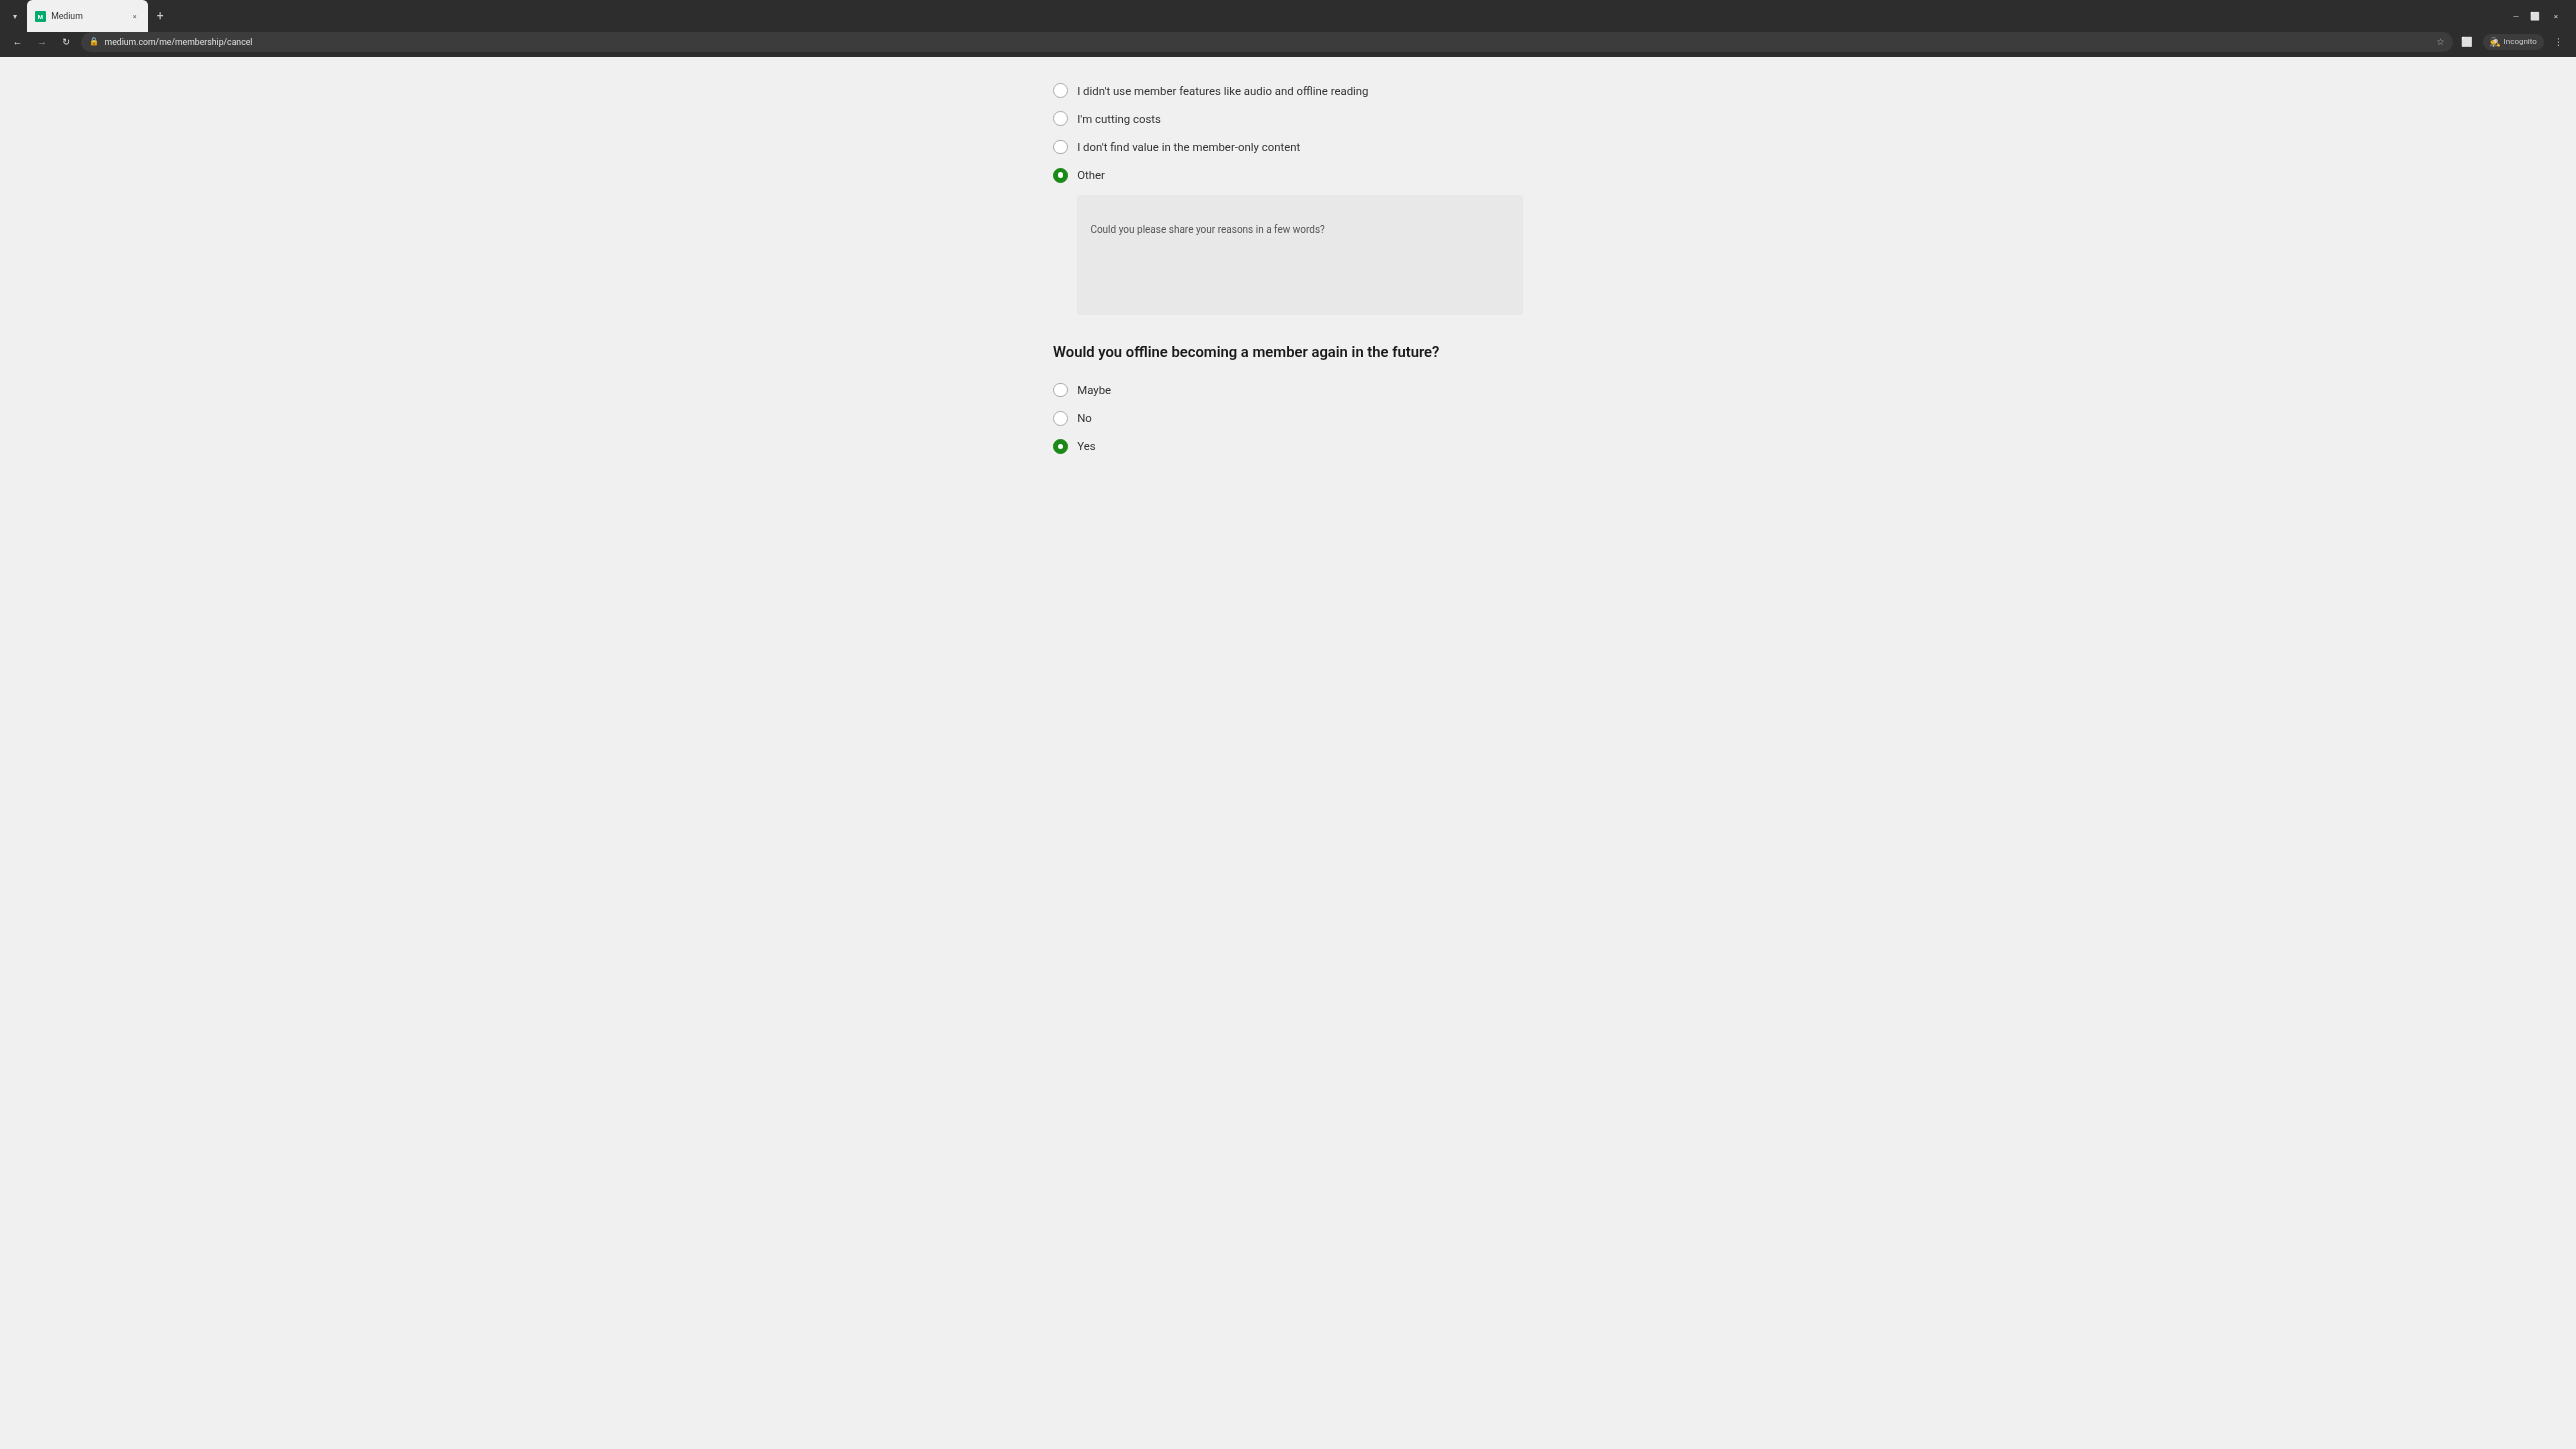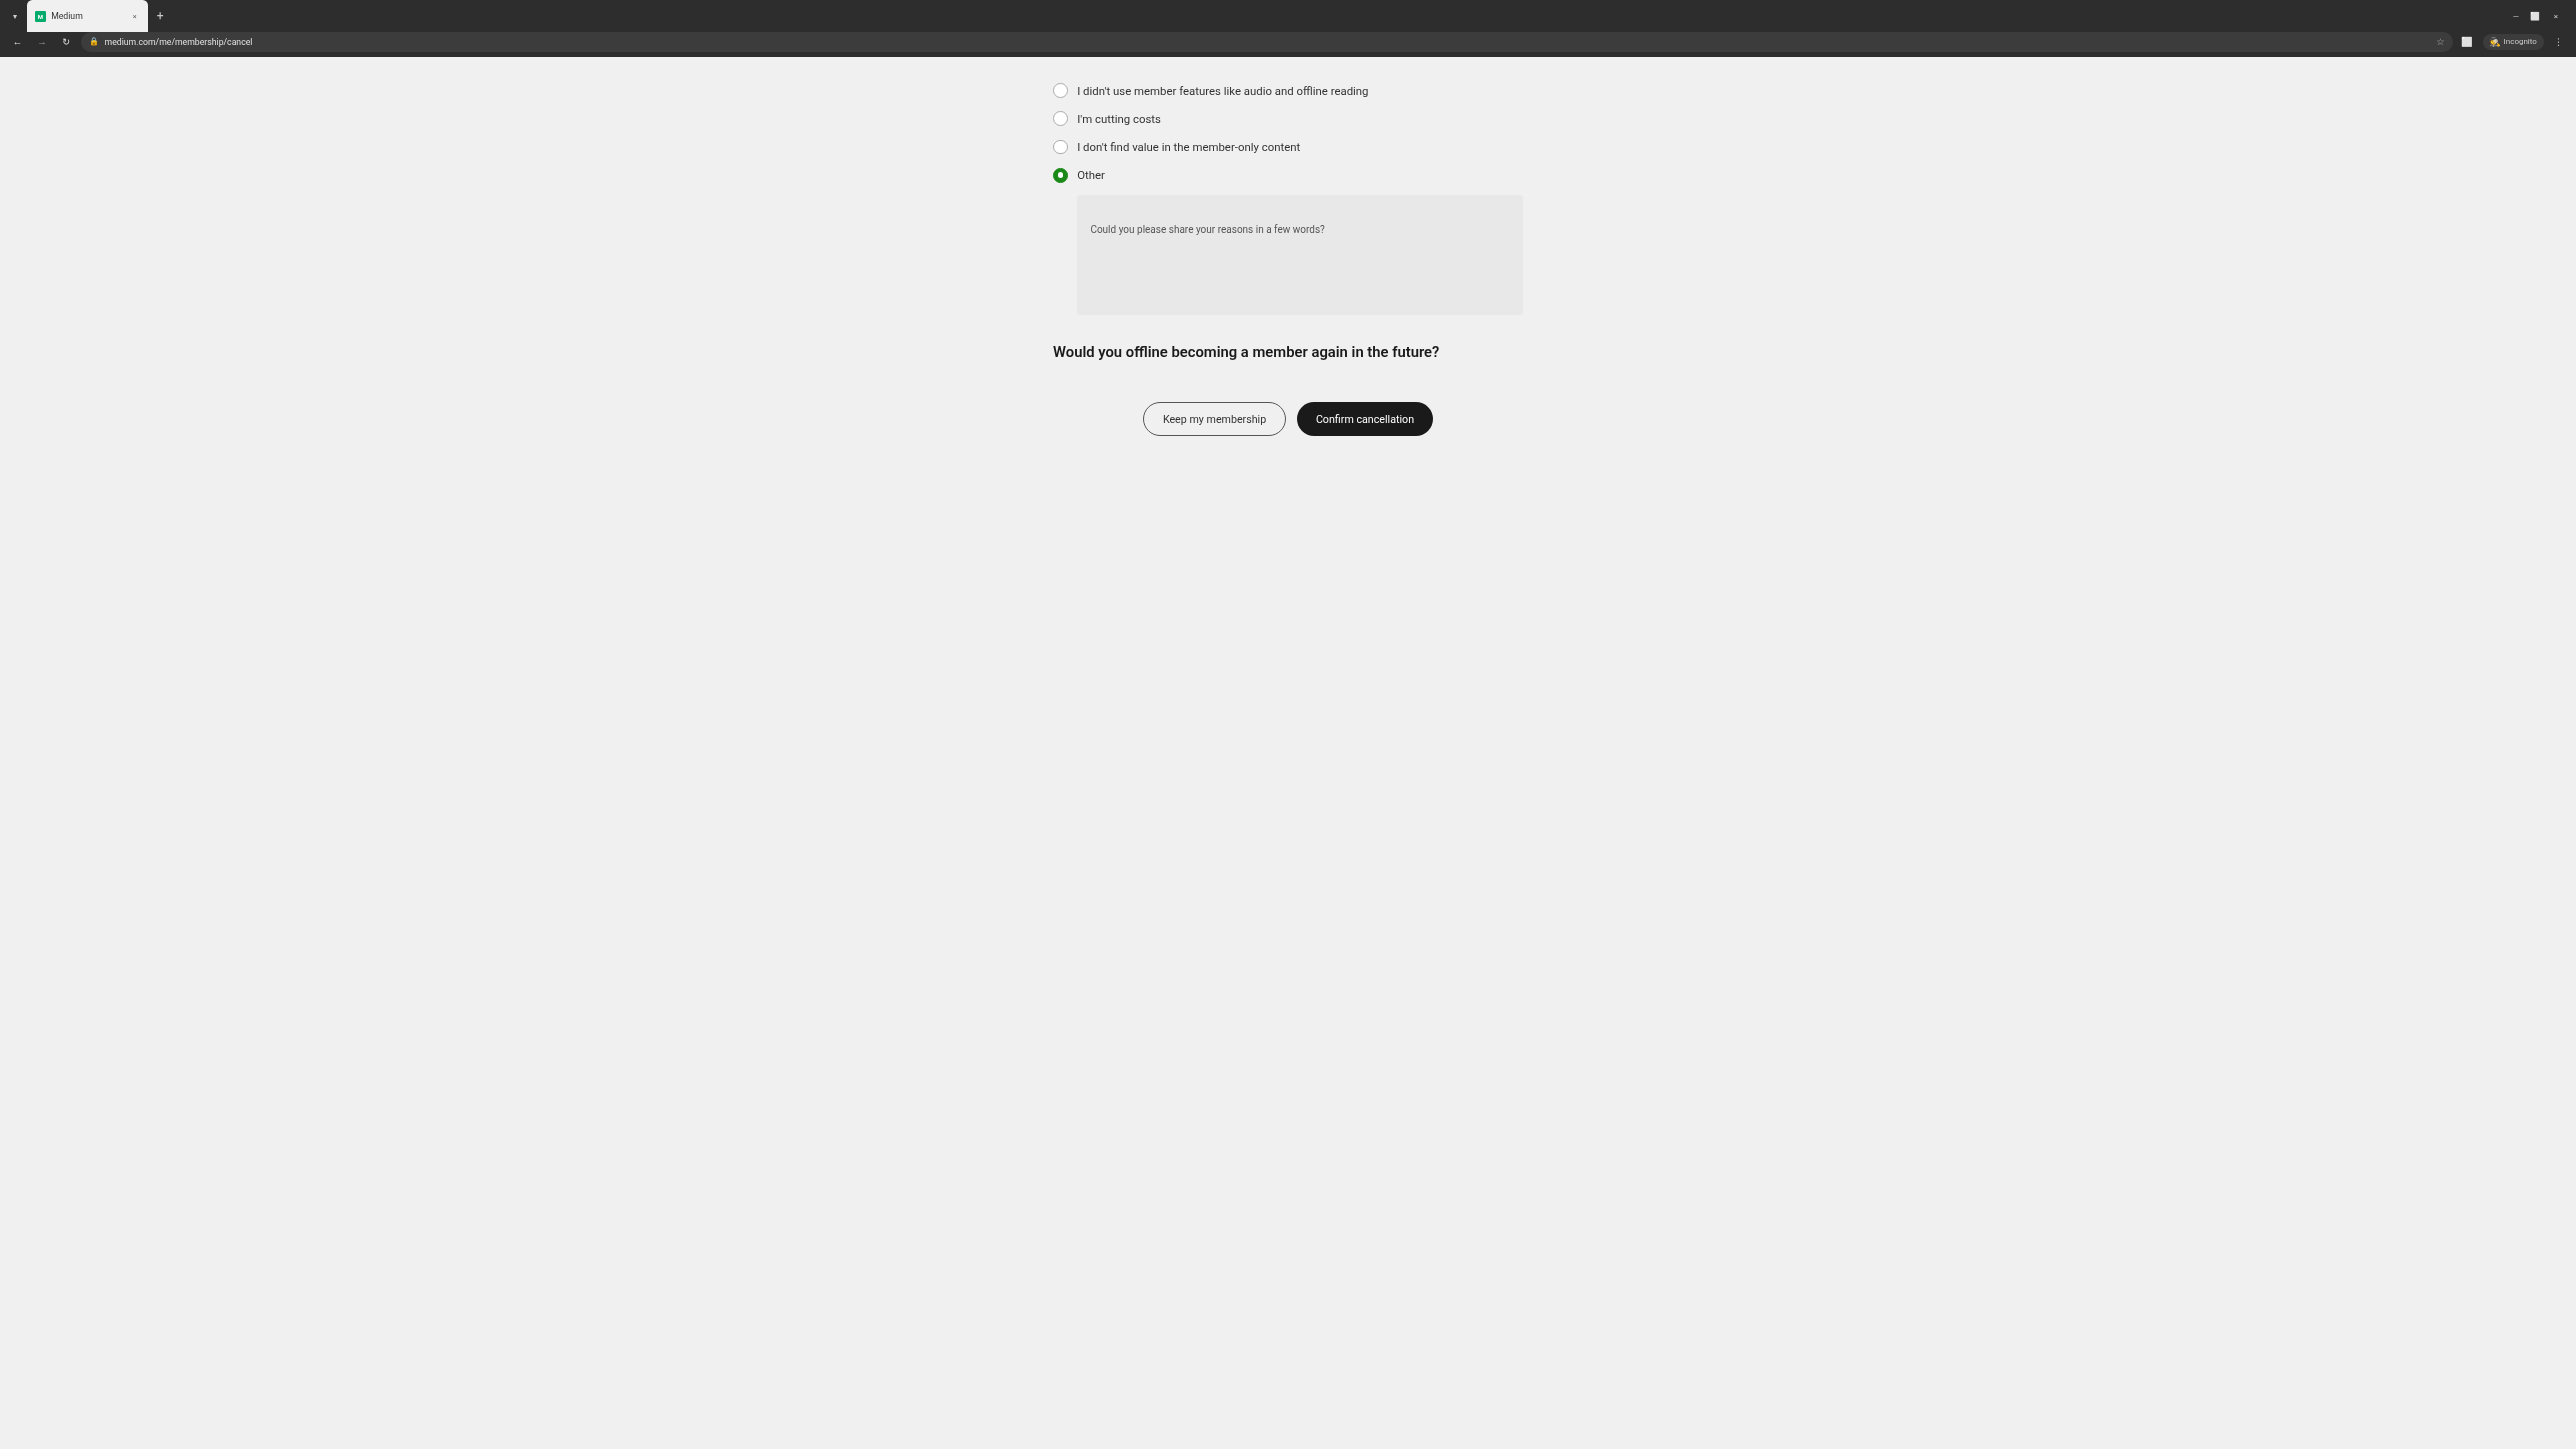--- a/index.html
+++ b/index.html
@@ -413,21 +413,34 @@
       </div>
     </div>
 
     <div class="textarea-box">
       <div class="textarea-prompt">Could you please share your reasons in a few words?</div>
       <textarea class="textarea-content" rows="4" style=""></textarea>
     </div>
 
     <div class="section-title">Would you offline becoming a member again in the future?</div>
 
-
-    <div class="buttons-row">
-      <button class="btn-keep">Keep my membership</button>
-      <button class="btn-confirm">Confirm cancellation</button>
-    </div>
+    <div>
+
+      <div class="radio-option">
+        <div class="radio-circle"></div>
+        <span class="radio-label">Maybe</span>
+      </div>
+
+      <div class="radio-option">
+        <div class="radio-circle"></div>
+        <span class="radio-label">No</span>
+      </div>
+
+      <div class="radio-option">
+        <div class="radio-circle selected"></div>
+        <span class="radio-label">Yes</span>
+      </div>
+    </div>
+
 
   </div>
 </div>
 
 
 </body></html>

